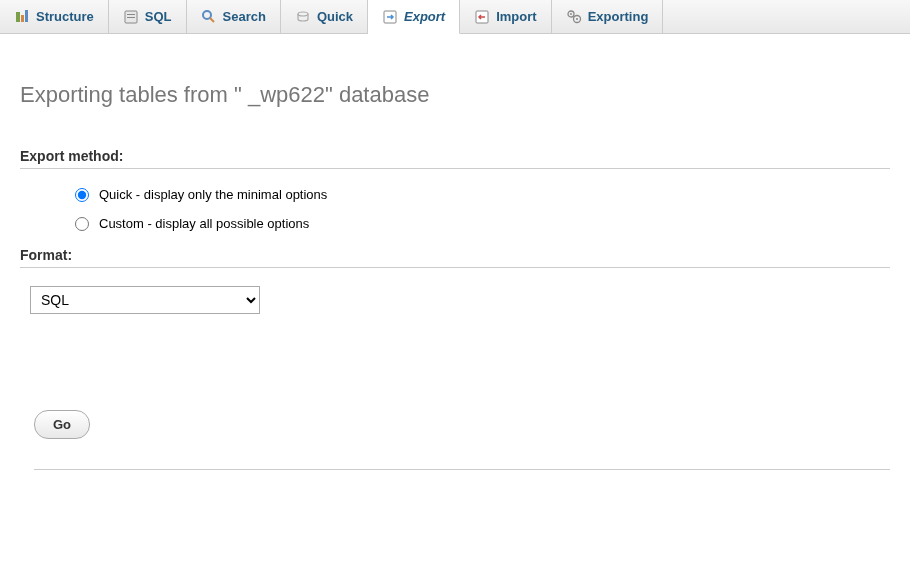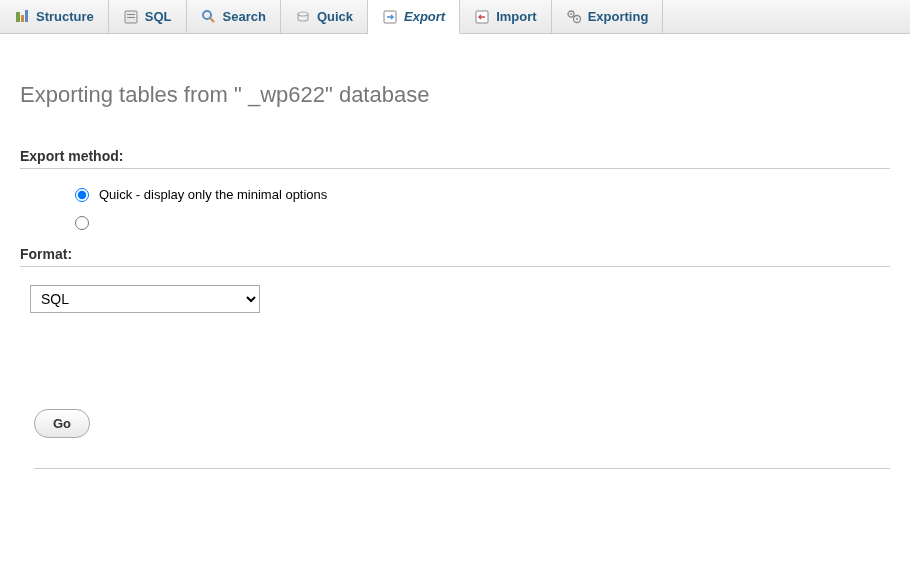--- a/index.html
+++ b/index.html
@@ -182,20 +182,21 @@
   <h2 class="page-title">Exporting tables from "          _wp622" database</h2>
 
   <div class="section-label">Export method:</div>
   <div class="radio-group">
     <div class="radio-row">
       <input type="radio" name="em" checked="" style="">
       <span class="radio-label">Quick - display only the minimal options</span>
     </div>
     <div class="radio-row">
       <input type="radio" name="em" style="">
+      <span class="radio-label">Custom - display all possible options</span>
     </div>
   </div>
 
   <div class="section-label">Format:</div>
   <div class="select-wrap">
     <select class="format-select">
       <option>SQL</option>
     </select>
   </div>
 

